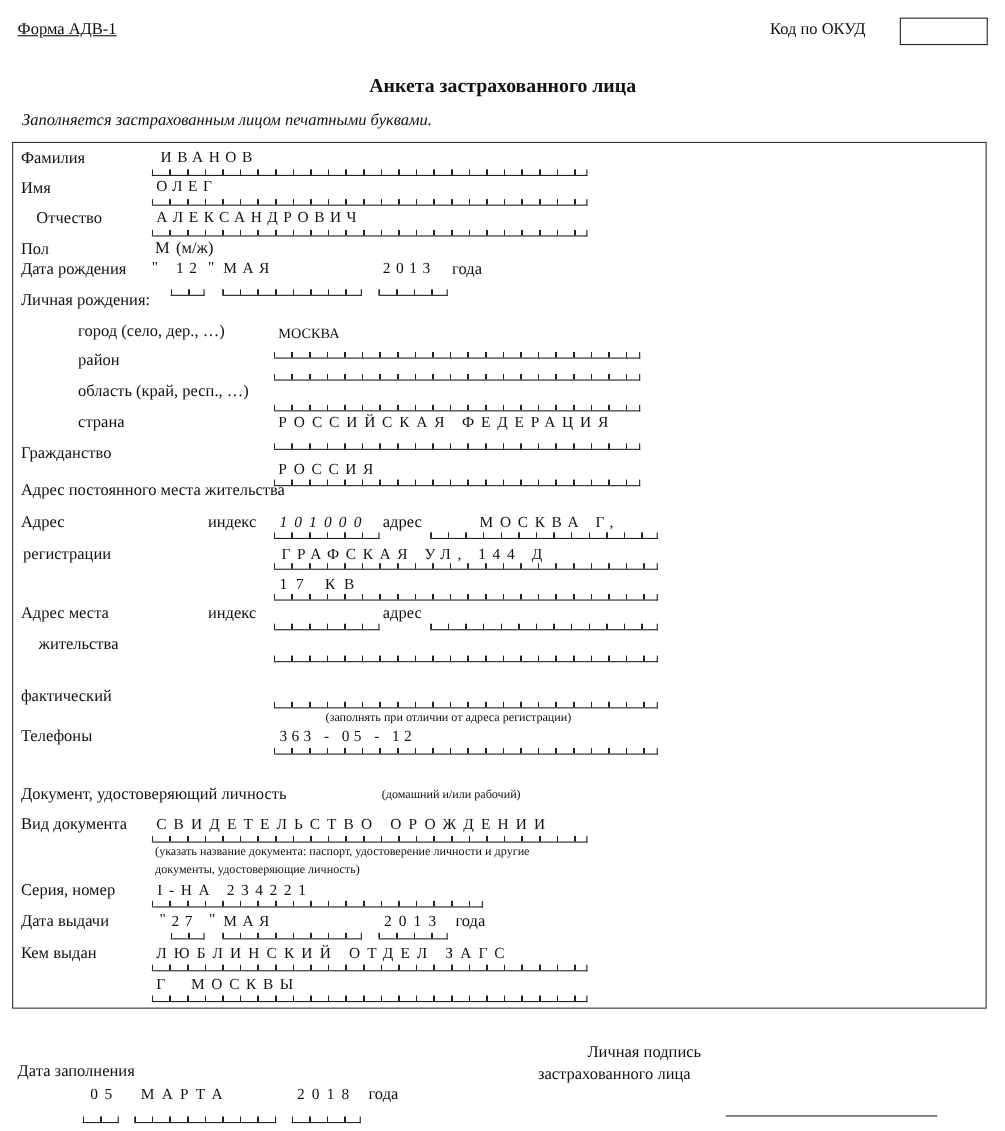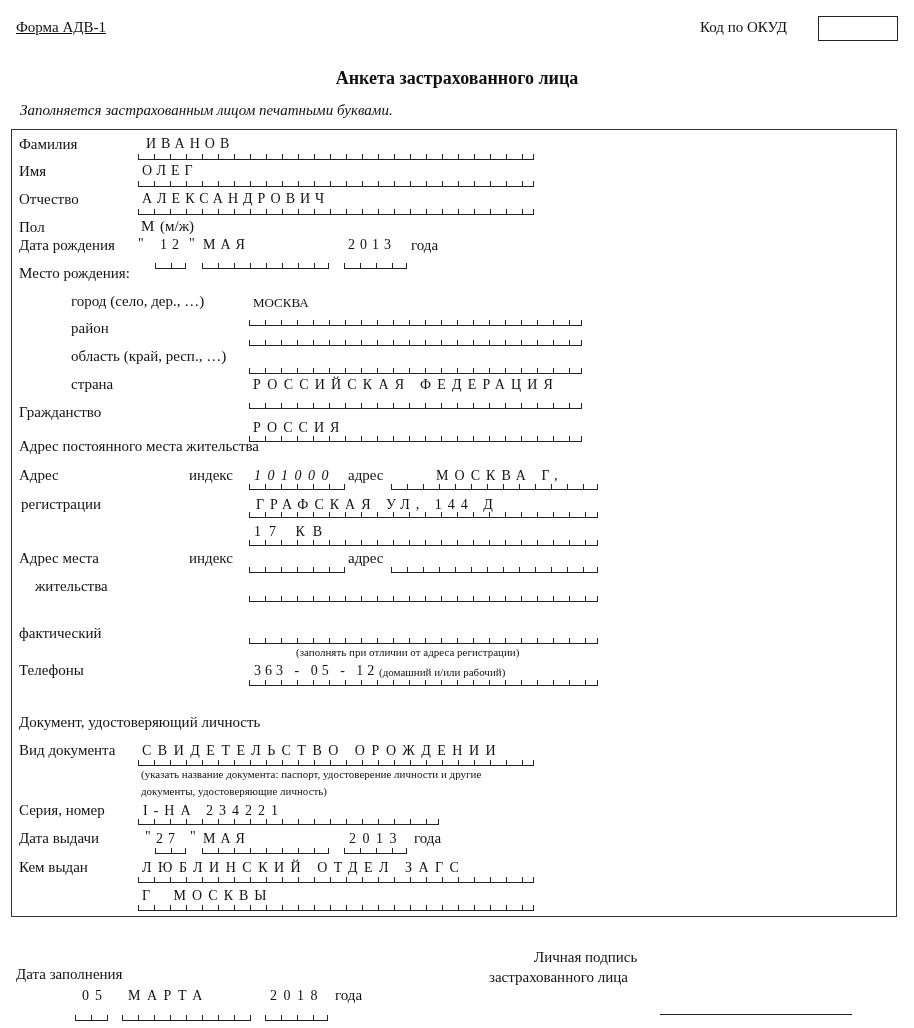--- a/index.html
+++ b/index.html
@@ -32,40 +32,40 @@
 <div id="frame"></div>
 
 <div class="abs t15" style="left:19px;top:136px;">Фамилия</div>
 <div class="abs fill" style="left:146px;top:136px;">ИВАНОВ</div>
 <div class="comb" style="left:138px;top:154px;width:395px;"></div>
 
 <div class="abs t15" style="left:19px;top:163px;">Имя</div>
 <div class="abs fill" style="left:142px;top:163px;">ОЛЕГ</div>
 <div class="comb" style="left:138px;top:181px;width:395px;"></div>
 
-<div class="abs t15" style="left:19px;top:191px;">Отчество</div>
+<div class="abs t15" style="left:33px;top:191px;">Отчество</div>
 <div class="abs fill" style="left:142px;top:191px;">АЛЕКСАНДРОВИЧ</div>
 <div class="comb" style="left:138px;top:209px;width:395px;"></div>
 
 <div class="abs t15" style="left:19px;top:219px;">Пол</div>
 <div class="abs t15" style="left:141px;top:218px;">М</div>
 <div class="abs t15" style="left:160px;top:218px;">(м/ж)</div>
 
 <div class="abs t15" style="left:19px;top:237px;">Дата рождения</div>
 <div class="abs" style="left:138px;top:236px;font-size:14px;">"</div>
 <div class="abs fill" style="left:160px;top:237px;">12</div>
 <div class="abs" style="left:189px;top:236px;font-size:14px;">"</div>
 <div class="abs fill" style="left:203px;top:237px;">МАЯ</div>
 <div class="abs fill" style="left:348px;top:237px;">2013</div>
 <div class="abs t15" style="left:411px;top:237px;">года</div>
 <div class="comb" style="left:155px;top:263px;width:30px;"></div>
 <div class="comb" style="left:202px;top:263px;width:126px;"></div>
 <div class="comb" style="left:344px;top:263px;width:62px;"></div>
 
-<div class="abs t15" style="left:19px;top:265px;">Место рождения:</div>
+<div class="abs t15" style="left:19px;top:265px;">Личная рождения:</div>
 
 <div class="abs t15" style="left:71px;top:293px;">город (село, дер., …)</div>
 <div class="abs t13" style="left:253px;top:295px;">МОСКВА</div>
 <div class="comb" style="left:249px;top:320px;width:332px;"></div>
 
 <div class="abs t15" style="left:71px;top:320px;">район</div>
 <div class="comb" style="left:249px;top:340px;width:332px;"></div>
 
 <div class="abs t15" style="left:71px;top:348px;">область (край, респ., …)</div>
 <div class="comb" style="left:249px;top:368px;width:332px;"></div>
@@ -102,21 +102,21 @@
 <div class="comb" style="left:249px;top:567px;width:95px;"></div>
 <div class="abs t15" style="left:348px;top:550px;">адрес</div>
 <div class="comb" style="left:391px;top:567px;width:206px;"></div>
 <div class="comb" style="left:249px;top:596px;width:348px;"></div>
 <div class="comb" style="left:249px;top:638px;width:348px;"></div>
 <div class="abs t12" style="left:296px;top:646px;">(заполнять при отличии от адреса регистрации)</div>
 
 <div class="abs t15" style="left:19px;top:662px;">Телефоны</div>
 <div class="abs fill" style="left:254px;top:663px;letter-spacing:4px;">363 - 05 - 12</div>
 <div class="comb" style="left:249px;top:680px;width:348px;"></div>
-<div class="abs t12" style="left:347px;top:666px;margin-left:32px;">(домашний и/или рабочий)</div>
+<div class="abs t12" style="left:347px;top:716px;">(домашний и/или рабочий)</div>
 
 <div class="abs t15" style="left:19px;top:714px;">Документ, удостоверяющий личность</div>
 
 <div class="abs t15" style="left:19px;top:742px;">Вид документа</div>
 <div class="abs fill" style="left:142px;top:743px;letter-spacing:6.5px;">СВИДЕТЕЛЬСТВО ОРОЖДЕНИИ</div>
 <div class="comb" style="left:138px;top:760px;width:395px;"></div>
 <div class="abs t12" style="left:141px;top:768px;">(указать название документа: паспорт, удостоверение личности и другие</div>
 <div class="abs t12" style="left:141px;top:785px;">документы, удостоверяющие личность)</div>
 
 <div class="abs t15" style="left:19px;top:802px;">Серия, номер</div>

